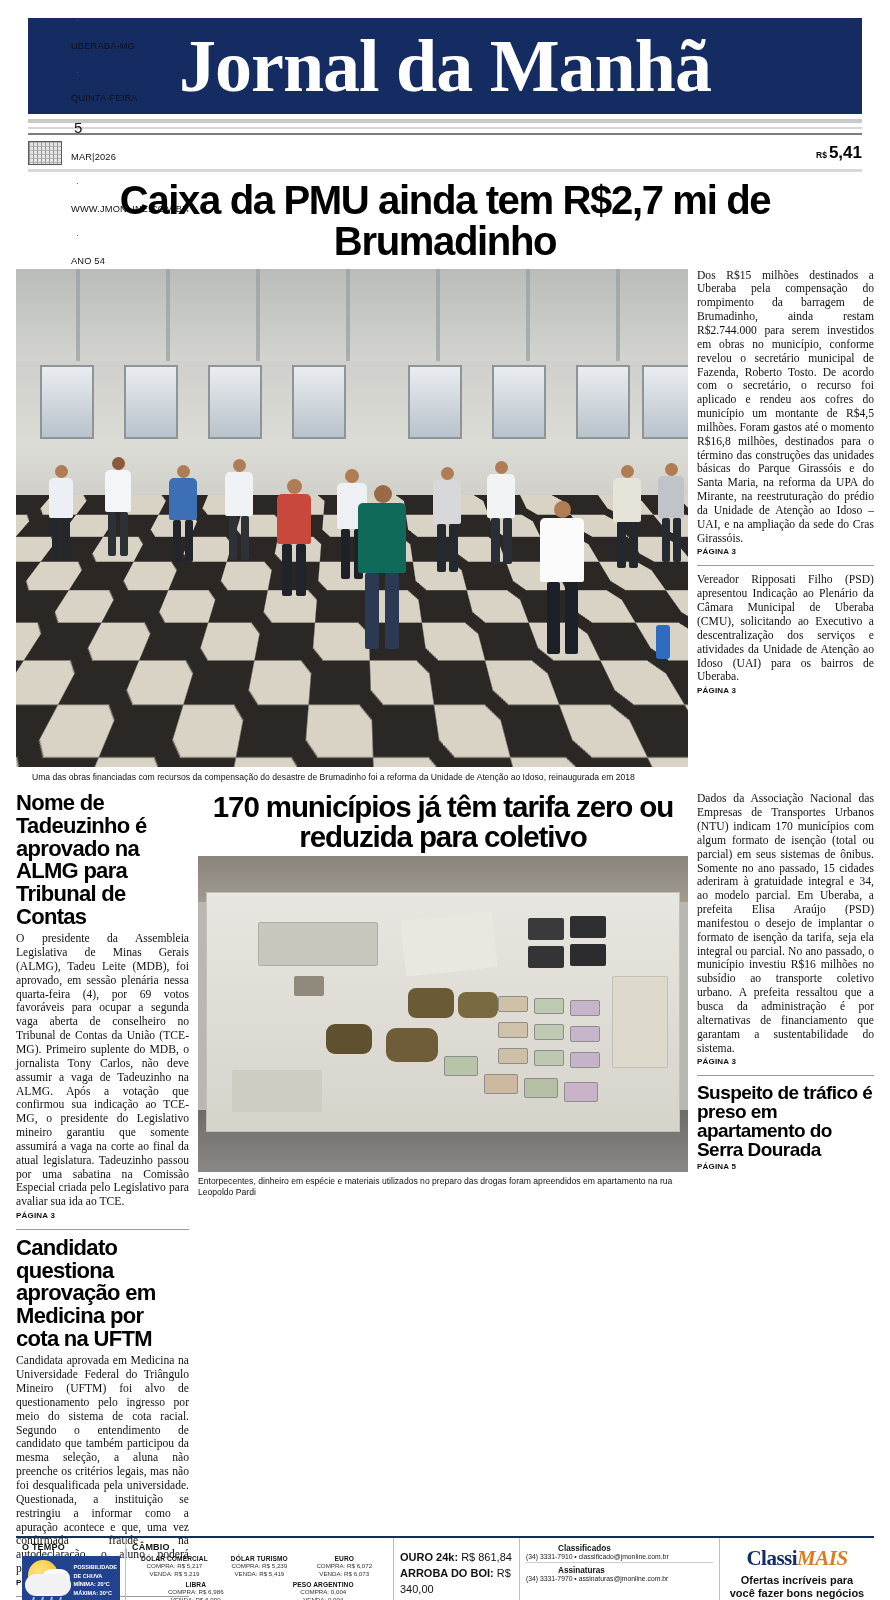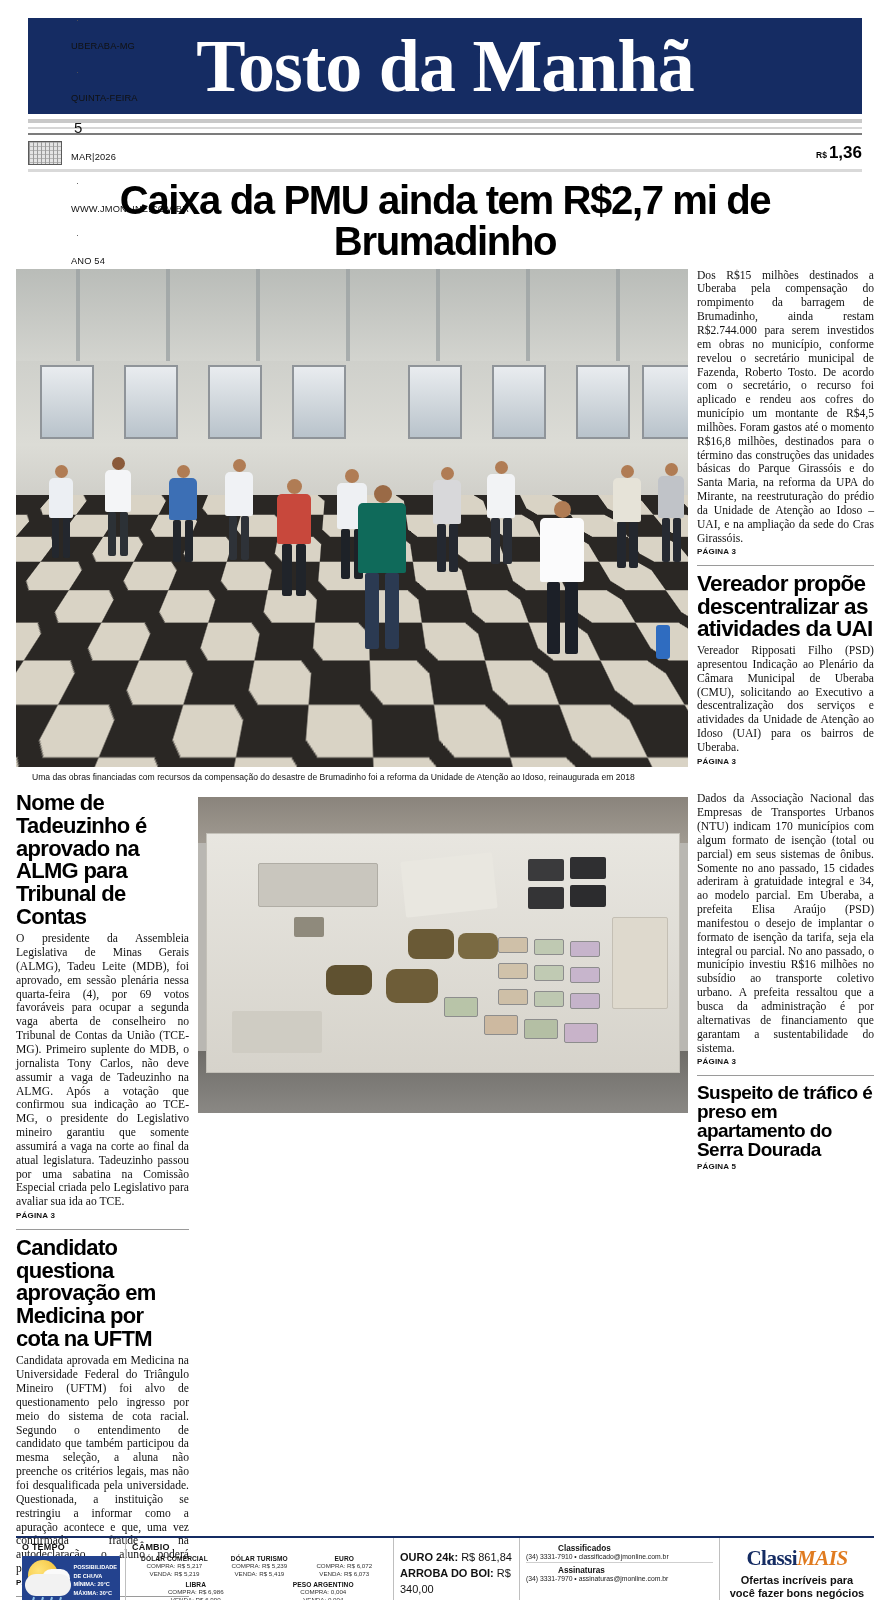--- a/index.html
+++ b/index.html
@@ -218,21 +218,21 @@
     font-family:"Liberation Sans", sans-serif; font-size:5.6px; font-weight:700;
     color:#444; text-align:right; letter-spacing:.3px;
   }
 </style>
 </head>
 <body>
 
 <div class="page">
 
   <div class="masthead">
-    <div class="masthead-title">Tosto da Manhã</div>
+    <div class="masthead-title">Jornal da Manhã</div>
   </div>
   <div class="rule-stack">
     <div class="rule-thick"></div>
     <div class="rule-thin"></div>
     <div class="rule-black"></div>
   </div>
 
   <div class="infobar">
     <div class="logo-mark"></div>
     <div class="infoline">
@@ -245,21 +245,21 @@
       <span>MAR|2026</span>
       <span class="sep">·</span>
       <span>WWW.JMONLINE.COM.BR</span>
       <span class="sep">·</span>
       <span>ANO 54</span>
       <span class="sep">·</span>
       <span>Nº 20.047</span>
     </div>
     <div class="price-wrap">
       <span class="price-rs">R$</span>
-      <span class="price-val">1,36</span>
+      <span class="price-val">5,41</span>
     </div>
   </div>
   <div class="infobar-under"></div>
 
   <div class="lead-headline">Caixa da PMU ainda tem R$2,7 mi de Brumadinho</div>
 
   <div class="top-grid">
 
     <div style="width:672px;">
       <div class="photo-main">
@@ -359,41 +359,41 @@
           <div class="item" style="position:absolute;left:640px;top:356px;width:14px;height:34px;background:#2f6cc0;border-radius:3px;"></div>
         </div>
       </div>
       <div class="caption-main">Uma das obras financiadas com recursos da compensação do desastre de Brumadinho foi a reforma da Unidade de Atenção ao Idoso, reinaugurada em 2018</div>
     </div>
 
     <div class="col-right">
       <div class="body-text">Dos R$15 milhões destinados a Uberaba pela compensação do rompimento da barragem de Brumadinho, ainda restam R$2.744.000 para serem investidos em obras no município, conforme revelou o secretário municipal de Fazenda, Roberto Tosto. De acordo com o secretário, o recurso foi aplicado e rendeu aos cofres do município um montante de R$4,5 milhões. Foram gastos até o momento R$16,8 milhões, destinados para o término das construções das unidades básicas do Parque Girassóis e do Santa Maria, na reforma da UPA do Mirante, na reestruturação do prédio da Unidade de Atenção ao Idoso – UAI, e na ampliação da sede do Cras Girassóis.</div>
       <div class="pagina">PÁGINA 3</div>
       <div class="hr-line"></div>
-      <div class="subhead">Vereador propõe descentralizar as atividades da UAI</div>
       <div class="body-text">Vereador Ripposati Filho (PSD) apresentou Indicação ao Plenário da Câmara Municipal de Uberaba (CMU), solicitando ao Executivo a descentralização dos serviços e atividades da Unidade de Atenção ao Idoso (UAI) para os bairros de Uberaba.</div>
       <div class="pagina">PÁGINA 3</div>
     </div>
   </div>
 
   <div class="mid-grid">
 
     <div class="mid-left">
       <div class="head2">Nome de Tadeuzinho é aprovado na ALMG para Tribunal de Contas</div>
       <div class="body-text">O presidente da Assembleia Legislativa de Minas Gerais (ALMG), Tadeu Leite (MDB), foi aprovado, em sessão plenária nessa quarta-feira (4), por 69 votos favoráveis para ocupar a segunda vaga aberta de conselheiro no Tribunal de Contas da União (TCE-MG). Primeiro suplente do MDB, o jornalista Tony Carlos, não deve assumir a vaga de Tadeuzinho na ALMG. Após a votação que confirmou sua indicação ao TCE-MG, o presidente do Legislativo mineiro garantiu que somente assumirá a vaga na corte ao final da atual legislatura. Tadeuzinho passou por uma sabatina na Comissão Especial criada pelo Legislativo para avaliar sua ida ao TCE.</div>
       <div class="pagina">PÁGINA 3</div>
       <div class="hr-line"></div>
       <div class="head2">Candidato questiona aprovação em Medicina por cota na UFTM</div>
       <div class="body-text">Candidata aprovada em Medicina na Universidade Federal do Triângulo Mineiro (UFTM) foi alvo de questionamento pelo ingresso por meio do sistema de cota racial. Segundo o entendimento de candidato que também participou da mesma seleção, a aluna não preenche os critérios legais, mas não foi desqualificada pela universidade. Questionada, a instituição se restringiu a informar como a apuração acontece e que, uma vez confirmada fraude na autodeclaração, o aluno poderá perder a vaga.</div>
       <div class="pagina">PÁGINA 2</div>
       <div class="hr-line"></div>
 
     </div>
 
     <div class="mid-center">
+      <div class="head-wide">170 municípios já têm tarifa zero ou reduzida para coletivo</div>
       <div style="position:relative;">
         <div class="divulg" style="position:absolute;right:0;top:2px;">DIVULGAÇÃO</div>
         <div class="photo-drugs">
           <div class="bg-wall"></div>
           <div class="floor-grey"></div>
           <div class="table-top"></div>
           <div class="item" style="left:60px;top:66px;width:120px;height:44px;background:#c9c6be;border:1px solid #b0ada5;"></div>
           <div class="item" style="left:205px;top:60px;width:92px;height:56px;background:#e9e7e0;transform:rotate(-6deg);"></div>
           <div class="item" style="left:330px;top:62px;width:36px;height:22px;background:#3a3a3c;"></div>
           <div class="item" style="left:372px;top:60px;width:36px;height:22px;background:#2f2f31;"></div>
@@ -414,20 +414,21 @@
           <div class="bill" style="left:336px;top:194px;background:#bec8b1;"></div>
           <div class="bill" style="left:372px;top:196px;background:#c5b3ca;"></div>
           <div class="bill" style="left:246px;top:200px;width:34px;height:20px;background:#b8c4a8;"></div>
           <div class="bill" style="left:286px;top:218px;width:34px;height:20px;background:#cdb9a0;"></div>
           <div class="bill" style="left:326px;top:222px;width:34px;height:20px;background:#b4bfa4;"></div>
           <div class="bill" style="left:366px;top:226px;width:34px;height:20px;background:#c8b3c9;"></div>
           <div class="item" style="left:414px;top:120px;width:56px;height:92px;background:#ded9cd;border:1px solid #c4bfb4;"></div>
           <div class="item" style="left:34px;top:214px;width:90px;height:42px;background:#cfccc3;"></div>
         </div>
       </div>
+      <div class="caption-drugs">Entorpecentes, dinheiro em espécie e materiais utilizados no preparo das drogas foram apreendidos em apartamento na rua Leopoldo Pardi</div>
     </div>
 
     <div class="mid-right">
       <div class="body-text">Dados da Associação Nacional das Empresas de Transportes Urbanos (NTU) indicam 170 municípios com algum formato de isenção (total ou parcial) em seus sistemas de ônibus. Somente no ano passado, 15 cidades aderiram à gratuidade integral e 34, ao modelo parcial. Em Uberaba, a prefeita Elisa Araújo (PSD) manifestou o desejo de implantar o formato de isenção da tarifa, seja ela integral ou parcial. No ano passado, o município investiu R$16 milhões no subsídio ao transporte coletivo urbano. A prefeita ressaltou que a busca da administração é por alternativas de financiamento que garantam a sustentabilidade do sistema.</div>
       <div class="pagina">PÁGINA 3</div>
       <div class="hr-line"></div>
       <div class="subhead sm">Suspeito de tráfico é preso em apartamento do Serra Dourada</div>
       <div class="pagina">PÁGINA 5</div>
     </div>
   </div>

